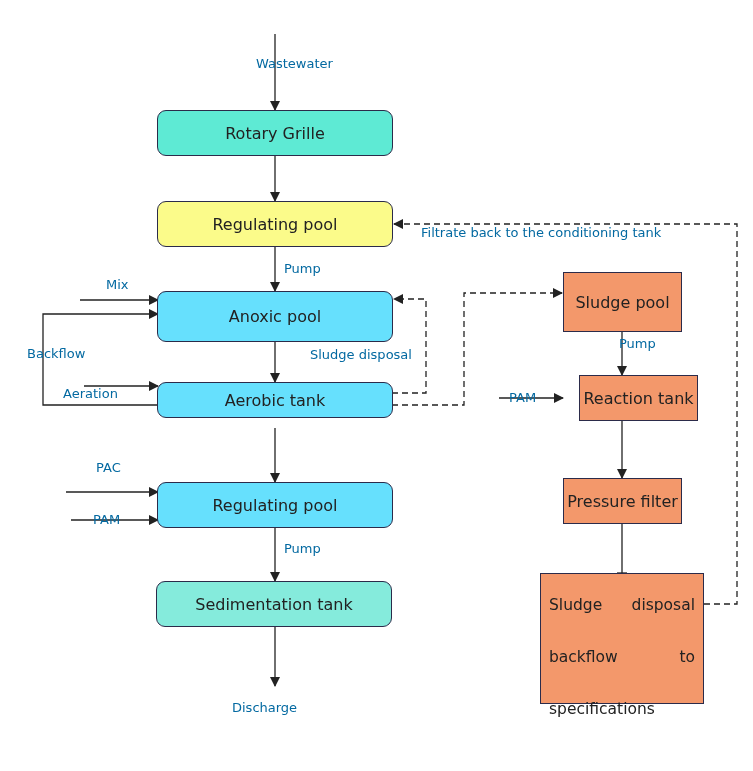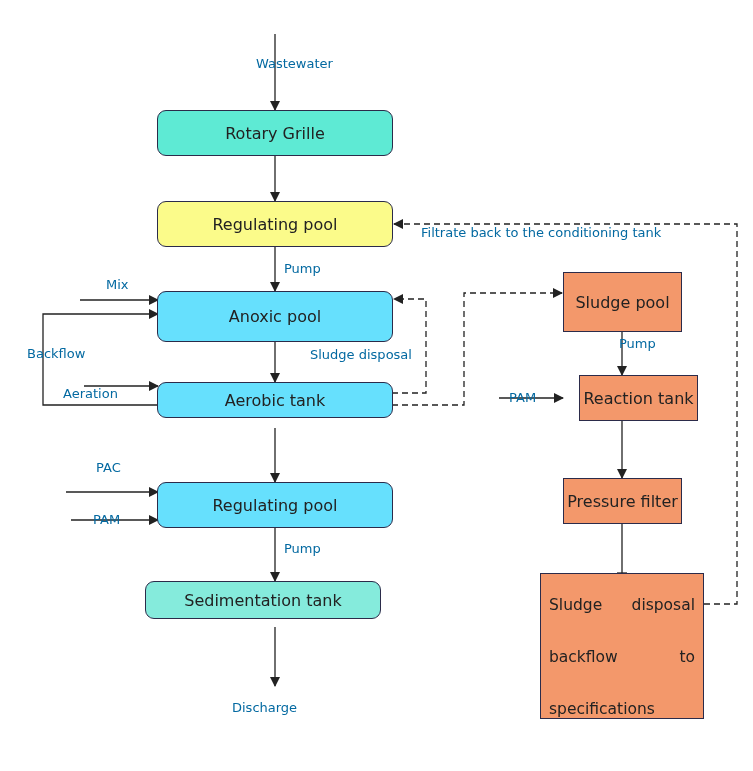--- a/index.html
+++ b/index.html
@@ -58,34 +58,34 @@
   </div>
   <div class="box rounded" style="left:157px;top:291px;width:236px;height:51px;background:#66e0fd;">
     <span>Anoxic pool</span>
   </div>
   <div class="box rounded" style="left:157px;top:382px;width:236px;height:36px;background:#66e0fd;">
     <span>Aerobic tank</span>
   </div>
   <div class="box rounded" style="left:157px;top:482px;width:236px;height:46px;background:#66e0fd;">
     <span>Regulating pool</span>
   </div>
-  <div class="box rounded" style="left:145px;top:581px;width:236px;height:38px;background:#85ebdc;">
+  <div class="box rounded" style="left:156px;top:581px;width:236px;height:46px;background:#85ebdc;">
     <span>Sedimentation tank</span>
   </div>
 
   <div class="box" style="left:563px;top:272px;width:119px;height:60px;background:#f3986b;">
     <span>Sludge pool</span>
   </div>
   <div class="box" style="left:563px;top:375px;width:119px;height:46px;background:#f3986b;margin-left:16px;">
     <span>Reaction tank</span>
   </div>
   <div class="box" style="left:563px;top:478px;width:119px;height:46px;background:#f3986b;justify-content:center;">
     <span>Pressure filter</span>
   </div>
-  <div class="disposal" style="left:540px;top:573px;width:164px;height:146px;background:#f3986b;padding-top:5px;">
+  <div class="disposal" style="left:540px;top:573px;width:164px;height:131px;background:#f3986b;padding-top:5px;">
     <div class="ln">
       <span>Sludge</span>
       <span>disposal</span>
     </div>
     <div class="ln">
       <span>backflow</span>
       <span>to</span>
     </div>
     <div class="ln">
       <span>specifications</span>

